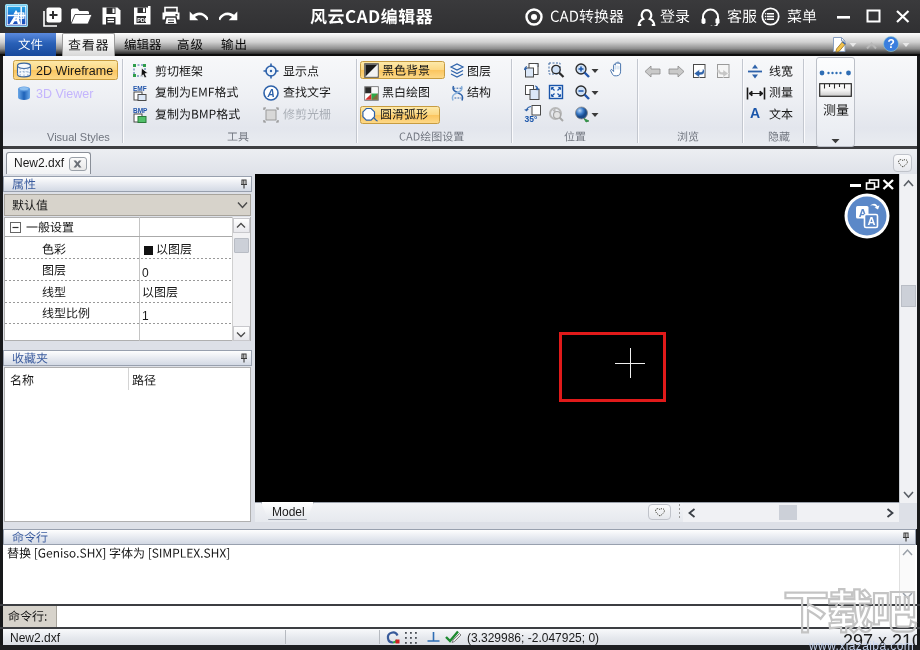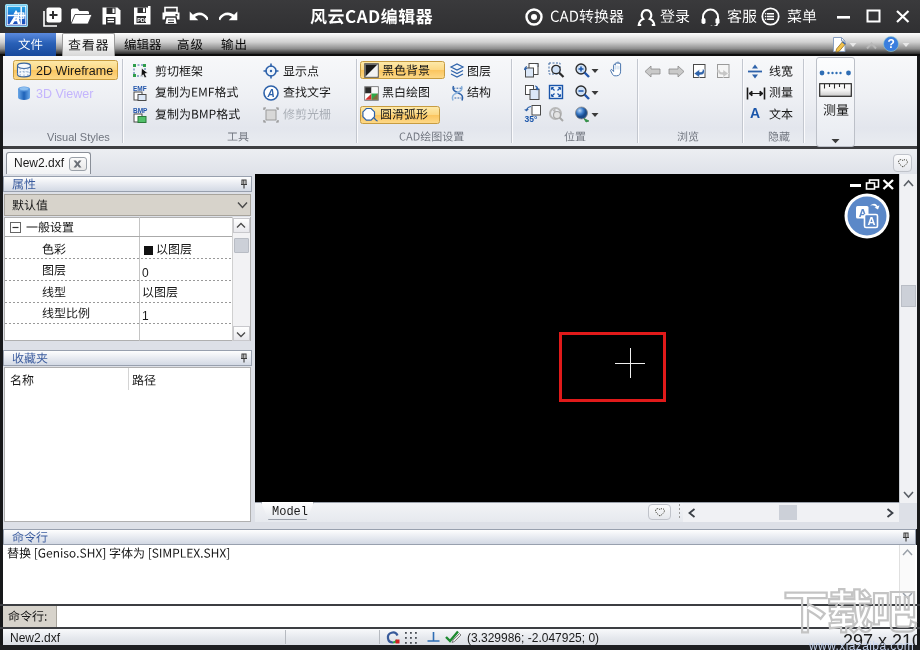--- a/index.html
+++ b/index.html
@@ -524,21 +524,21 @@
 <div style="position:absolute;left:899px;top:174px;width:18px;height:329px;background:#f0f1f4;border-left:1px solid #c8ccd2;"></div>
 <svg style="position:absolute;left:903px;top:179px;" width="11" height="9" viewBox="0 0 11 9">
       <path d="M1 7 L5.5 2 L10 7" fill="none" stroke="#5a5f66" stroke-width="1.6"></path>
     </svg>
 <svg style="position:absolute;left:903px;top:490px;" width="11" height="9" viewBox="0 0 11 9">
       <path d="M1 2 L5.5 7 L10 2" fill="none" stroke="#5a5f66" stroke-width="1.6"></path>
     </svg>
 <div style="position:absolute;left:900.5px;top:285px;width:15.5px;height:22px;background:#ccd0d8;border:1px solid #babec6;"></div>
 <div style="position:absolute;left:255px;top:502px;width:644px;height:20px;background:linear-gradient(#f2f3f6,#e6e9ee);border-top:1px solid #9aa0aa;"></div>
 <div style="position:absolute;left:261px;top:502px;width:53px;height:18px;background:linear-gradient(#ffffff,#e6e9ee);border:1px solid #9aa0aa;border-top:none;clip-path:polygon(0 0,100% 0,86% 100%,14% 100%);"></div>
-<div style="position:absolute;left:272px;top:505px;font-size:12px;color:#1a1a1a;white-space:nowrap;font-family:Liberation Mono, monospace;">Model</div>
+<div style="position:absolute;left:272px;top:505px;font-size:12px;color:#1a1a1a;white-space:nowrap;">Model</div>
 <div style="position:absolute;left:648px;top:504px;width:23px;height:16px;background:linear-gradient(#fbfbfc,#e6e8ed);border:1px solid #c0c3ca;border-radius:4px;"></div>
 <svg style="position:absolute;left:653.5px;top:507px;" width="12" height="10" viewBox="0 0 12 10">
       <path d="M6 9 C2.5 6.5 1 4.6 1.7 2.9 C2.4 1.3 4.9 1.1 6 2.7 C7.1 1.1 9.6 1.3 10.3 2.9 C11 4.6 9.5 6.5 6 9 Z" fill="none" stroke="#4a4a40" stroke-width="1" stroke-dasharray="1.3 1"></path>
     </svg>
 <div style="position:absolute;left:679px;top:504px;width:1px;height:16px;background:repeating-linear-gradient(#9a9a9a 0 2px,transparent 2px 4px);"></div>
 <div style="position:absolute;left:683px;top:503px;width:216px;height:19px;background:#f0f1f4;"></div>
 <svg style="position:absolute;left:687px;top:508px;" width="10" height="10" viewBox="0 0 10 10">
       <path d="M7.5 1 L2.5 5 L7.5 9" fill="none" stroke="#3a3f46" stroke-width="1.8"></path>
     </svg>
 <svg style="position:absolute;left:885px;top:508px;" width="10" height="10" viewBox="0 0 10 10">

